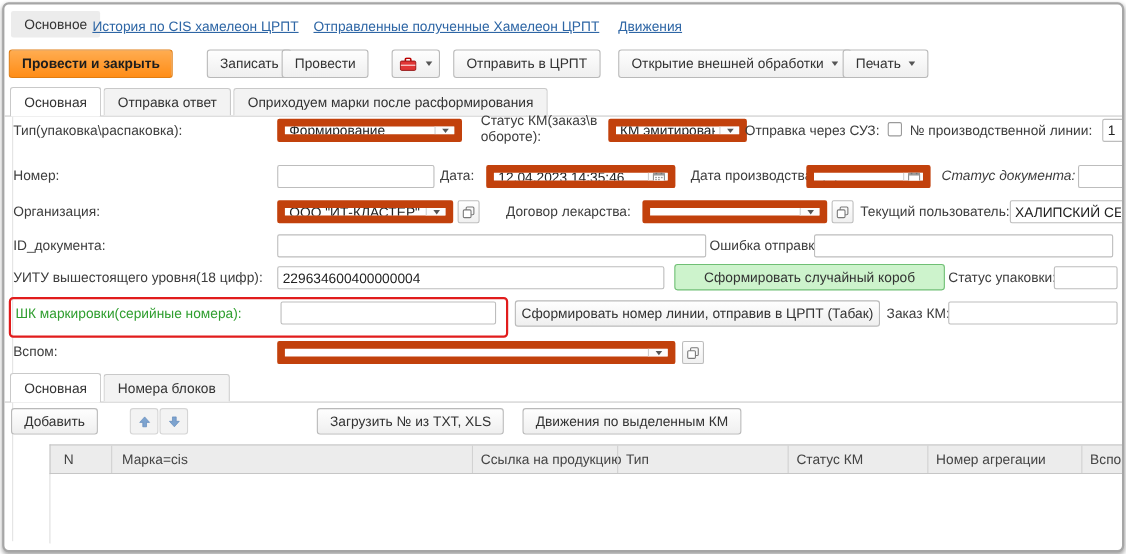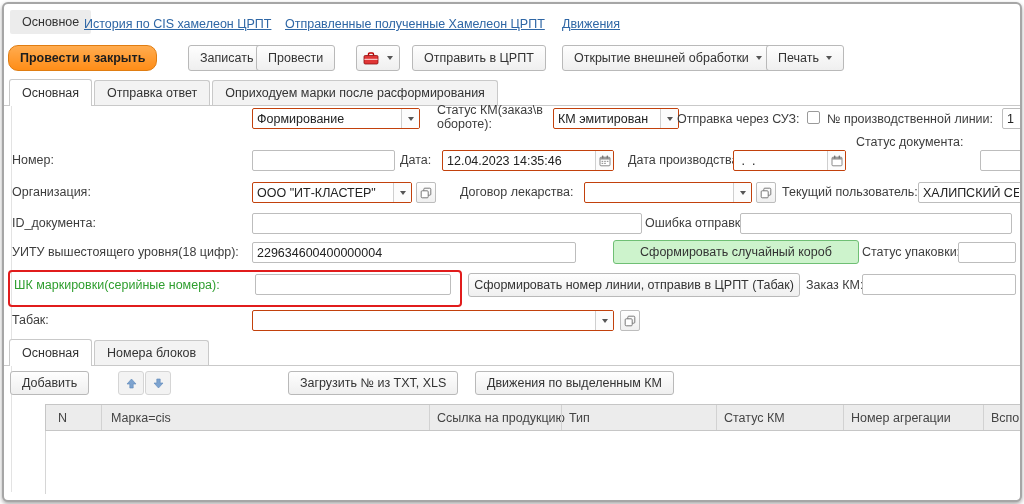--- a/index.html
+++ b/index.html
@@ -2,21 +2,21 @@
 <html><head>
 <meta charset="utf-8">
 <style>
   html,body{margin:0;padding:0;background:#fff;}
   body{width:1024px;height:504px;position:relative;font-family:"Liberation Sans",sans-serif;overflow:hidden;}
   .window{position:absolute;left:2px;top:2px;width:1016px;height:496px;background:#fff;
           border:2px solid #a6a6a6;border-radius:6px;box-shadow:0 2px 4px rgba(0,0,0,.35);overflow:hidden;}
   .lbl{position:absolute;font-size:12.5px;color:#3d3d3d;white-space:nowrap;}
   .fld{position:absolute;height:21px;box-sizing:border-box;border:1px solid #bdbdbd;border-radius:2px;
        font-size:12.5px;font-family:inherit;padding:0 4px;color:#222;background:#fff;outline:none;}
-  .combo{position:absolute;height:21px;box-sizing:border-box;border:1px solid #c2410c;border-radius:2px;
+  .combo{position:absolute;height:21px;box-sizing:border-box;border:7px solid #c2410c;border-radius:2px;
          background:#fff;display:flex;overflow:hidden;}
   .combo input{flex:1;min-width:0;border:none;outline:none;padding:0 4px;font-size:12.5px;font-family:inherit;background:transparent;color:#222;}
   .drop{width:17px;border-left:1px solid #cfcfcf;display:flex;align-items:center;justify-content:center;cursor:pointer;background:#fcfcfc;flex:0 0 17px;}
   .tri{width:0;height:0;border-left:3.5px solid transparent;border-right:3.5px solid transparent;border-top:4px solid #555;}
   .sq-btn{position:absolute;width:20px;height:21px;box-sizing:border-box;border:1px solid #bdbdbd;border-radius:2px;
           background:linear-gradient(#fff,#f0f0f0);display:flex;align-items:center;justify-content:center;cursor:pointer;}
   .btn{position:absolute;height:26px;box-sizing:border-box;display:inline-flex;align-items:center;padding:0 11px;
        background:linear-gradient(#fefefe,#efefef);border:1px solid #b9b9b9;border-radius:3px;
        font-size:12.5px;color:#333;white-space:nowrap;cursor:pointer;}
   .btn .tri{margin-left:7px;}
@@ -41,21 +41,21 @@
 </head>
 <body>
 
 <div class="window">
 
   <div class="navtab" style="left:6px;top:6px;">Основное</div>
   <a class="navlink" style="left:80px;top:13px;">История по CIS хамелеон ЦРПТ</a>
   <a class="navlink" style="left:281px;top:13px;">Отправленные полученные Хамелеон ЦРПТ</a>
   <a class="navlink" style="left:558px;top:13px;">Движения</a>
 
-  <div class="btn primary" style="left:4px;top:41px;border-radius:10px;">Провести и закрыть</div>
+  <div class="btn primary" style="left:4px;top:41px;">Провести и закрыть</div>
   <div class="btn" style="left:184px;top:41px;">Записать</div>
   <div class="btn" style="left:252px;top:41px;">Провести</div>
   <div class="btn" style="left:352px;top:41px;width:44px;padding:0 6px;justify-content:space-between;">
     <span style="display:flex;">
       <svg width="16" height="13" viewBox="0 0 16 13">
         <path d="M5.5 3.5 V2.2 Q5.5 1 6.7 1 h2.6 Q10.5 1 10.5 2.2 V3.5" fill="none" stroke="#b00" stroke-width="1.4"></path>
         <rect x="1" y="3.5" width="14" height="8.5" rx="1.2" fill="#e03535" stroke="#8d0f0f" stroke-width="0.8"></rect>
         <rect x="1.4" y="6.8" width="13.2" height="1" fill="#fff" opacity="0.85"></rect>
       </svg>
     </span>
@@ -71,20 +71,21 @@
     <span class="tri"></span>
   </div>
 
   <div class="tabbar" style="top:76px;">
     <div class="tab active">Основная</div>
     <div class="tab">Отправка ответ</div>
     <div class="tab">Оприходуем марки после расформирования</div>
   </div>
   <div class="vline" style="left:7px;top:102px;bottom:8px;"></div>
 
+  <div class="lbl" style="left:8px;top:108px;">Тип(упаковка\распаковка):</div>
   <div class="combo" style="left:248px;top:104px;width:168px;">
     <input value="Формирование" style="">
     <span class="drop">
         <span class="tri"></span>
       </span>
   </div>
   <div class="lbl" style="left:433px;top:99px;width:116px;white-space:normal;line-height:1.15;">Статус КМ(заказ\в обороте):</div>
   <div class="combo" style="left:549px;top:104px;width:126px;">
     <input value="КМ эмитирован" style="">
     <span class="drop">
@@ -122,21 +123,21 @@
     <input value=" .  . " style="">
     <span class="drop">
       <svg width="12" height="12" viewBox="0 0 12 12">
         <rect x="1" y="2.2" width="10" height="8.6" rx="1" fill="#fff" stroke="#8a8a8a"></rect>
         <rect x="1" y="2.2" width="10" height="2.4" fill="#9a9a9a"></rect>
         <rect x="3" y="0.6" width="1.4" height="2.8" rx="0.5" fill="#777"></rect>
         <rect x="7.6" y="0.6" width="1.4" height="2.8" rx="0.5" fill="#777"></rect>
       </svg>
     </span>
   </div>
-  <div class="lbl" style="left:852px;top:131px;">Статус документа:</div>
+  <div class="lbl" style="left:852px;top:149px;font-style:italic;">Статус документа:</div>
   <input class="fld" style="left: 976px; top: 146px; width: 60px;" value="">
 
   <div class="lbl" style="left:8px;top:181px;text-align:center;">Организация:</div>
   <div class="combo" style="left:248px;top:178px;width:160px;">
     <input value="ООО &quot;ИТ-КЛАСТЕР&quot;" style="">
     <span class="drop">
         <span class="tri"></span>
       </span>
   </div>
   <span class="sq-btn" style="left:412px;top:178px;">
@@ -160,33 +161,33 @@
   </span>
   <div class="lbl" style="left:778px;top:181px;">Текущий пользователь:</div>
   <input class="fld" style="left: 914px; top: 178px; width: 106px;" value="ХАЛИПСКИЙ СЕ">
 
   <div class="lbl" style="left:8px;top:212px;">ID_документа:</div>
   <input class="fld" style="left: 248px; top: 209px; width: 390px;" value="">
   <div class="lbl" style="left:641px;top:212px;">Ошибка отправки:</div>
   <input class="fld" style="left: 736px; top: 209px; width: 272px;" value="">
 
   <div class="lbl" style="left:8px;top:241px;">УИТУ вышестоящего уровня(18 цифр):</div>
-  <input class="fld" style="left: 248px; top: 238px; width: 324px;" value="229634600400000004">
+  <input class="fld" style="left: 248px; top: 238px; width: 352px;" value="229634600400000004">
   <div class="btn green" style="left:609px;top:236px;width:246px;justify-content:center;">Сформировать случайный короб</div>
   <div class="lbl" style="left:858px;top:241px;">Статус упаковки:</div>
   <input class="fld" style="left: 954px; top: 238px; width: 58px;" value="">
 
   <div class="red-frame" style="left:4px;top:266px;width:450px;height:33px;"></div>
   <div class="lbl green-lbl" style="left:10px;top:274px;">ШК маркировки(серийные номера):</div>
   <input class="fld" style="left: 251px; top: 270px; width: 196px;" value="">
   <div class="btn mid" style="left:464px;top:269px;width:332px;justify-content:center;padding:0 6px;">Сформировать номер линии, отправив в ЦРПТ (Табак)</div>
   <div class="lbl" style="left:802px;top:274px;">Заказ КМ:</div>
   <input class="fld" style="left: 858px; top: 270px; width: 154px;" value="">
 
-  <div class="lbl" style="left:8px;top:309px;">Табак:</div>
+  <div class="lbl" style="left:8px;top:309px;">Вспом:</div>
   <div class="combo" style="left:248px;top:306px;width:362px;">
     <input value="" style="">
     <span class="drop">
         <span class="tri"></span>
       </span>
   </div>
   <span class="sq-btn" style="left:616px;top:306px;">
     <svg width="12" height="12" viewBox="0 0 12 12" fill="none" stroke="#7a7a7a">
         <rect x="3.8" y="1.2" width="7" height="7" rx="1"></rect>
         <rect x="1.2" y="3.8" width="7" height="7" rx="1" fill="#fff"></rect>

